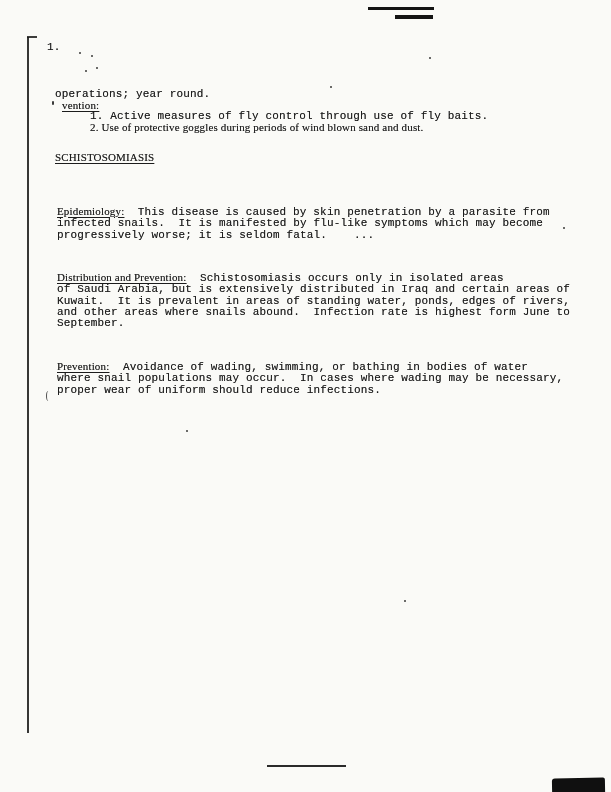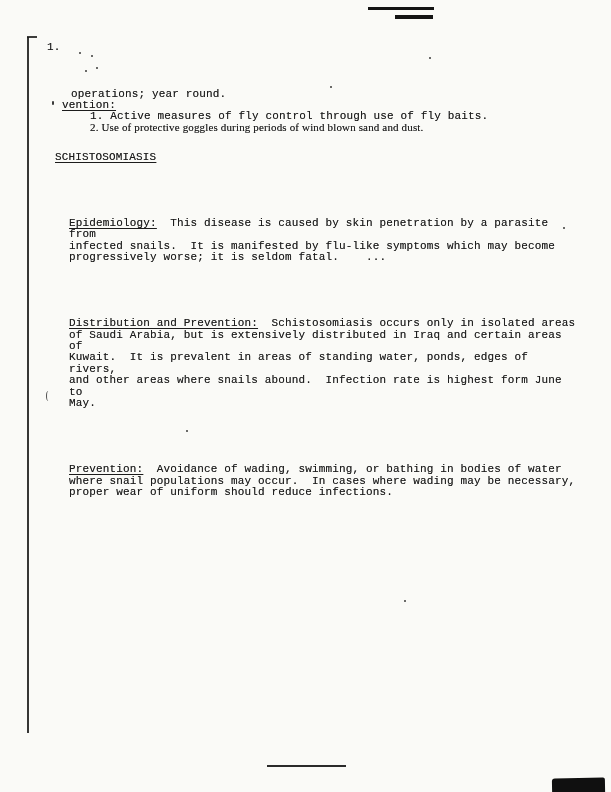--- a/index.html
+++ b/index.html
@@ -13,22 +13,22 @@
     color:#1c1c1c;
   }
   .txt {
     position:absolute;
     font-size:11px;
     line-height:11.4px;
     white-space:pre-wrap;
     letter-spacing:0.15px;
     text-shadow:0 0 0.4px rgba(20,20,20,0.55);
   }
-  .u { text-decoration:underline; text-underline-offset:2px; }
-  .entry { margin:16px; }
+  .u { text-decoration:underline; text-underline-offset:2px;font-family:Liberation Serif, serif; }
+  .entry { margin:4px; }
   
   .mark { position:absolute; background:#141414; }
   .speck { position:absolute; background:#3a3a3a; border-radius:50%; }
   .vline {
     position:absolute; left:27px; top:37px; width:2px; height:696px;
     background:#1a1a1a; opacity:0.88;
   }
   .vline-hook {
     position:absolute; left:27px; top:36px; width:10px; height:2px;
     background:#1a1a1a; opacity:0.85;
@@ -65,36 +65,36 @@
   <div class="speck" style="left:96px; top:67px; width:2px; height:2px;"></div>
   <div class="speck" style="left:85px; top:70px; width:2px; height:2px;"></div>
   <div class="speck" style="left:52px; top:101px; width:2px; height:4px; border-radius:1px;"></div>
   <div class="speck" style="left:330px; top:86px; width:2px; height:2px;"></div>
   <div class="speck" style="left:429px; top:57px; width:2px; height:2px;"></div>
   <div class="speck" style="left:563px; top:227px; width:2px; height:2px;"></div>
   <div class="speck" style="left:186px; top:430px; width:2px; height:2px;"></div>
   <div class="speck" style="left:404px; top:600px; width:2px; height:2px;"></div>
   <div class="paren-mark"></div>
 
-  <div class="txt" style="left:55px; top:89px;margin-left:16px;">operations; year round.</div>
+  <div class="txt" style="left:55px; top:89px;">operations; year round.</div>
   <div class="txt u" style="left:62px; top:100px;">vention:</div>
   <div class="txt" style="left:90px; top:111px;">1. Active measures of fly control through use of fly baits.</div>
   <div class="txt" style="left:90px; top:122px;font-family:Liberation Serif, serif;">2. Use of protective goggles during periods of wind blown sand and dust.</div>
 
   <div class="txt u" style="left:55px; top:152px;text-align:center;">SCHISTOSOMIASIS</div>
 
   <div class="txt" style="left:53px; top:179px; width:545px;">
     <div class="entry"><span class="u">Epidemiology:</span><span>  This disease is caused by skin penetration by a parasite from
 infected snails.  It is manifested by flu-like symptoms which may become
 progressively worse; it is seldom fatal.    ...</span></div>
     <div class="entry"><span class="u">Distribution and Prevention:</span><span>  Schistosomiasis occurs only in isolated areas
 of Saudi Arabia, but is extensively distributed in Iraq and certain areas of
 Kuwait.  It is prevalent in areas of standing water, ponds, edges of rivers,
 and other areas where snails abound.  Infection rate is highest form June to
-May.</span></div>
+September.</span></div>
     <div class="entry"><span class="u">Prevention:</span><span>  Avoidance of wading, swimming, or bathing in bodies of water
 where snail populations may occur.  In cases where wading may be necessary,
 proper wear of uniform should reduce infections.</span></div>
   </div>
 
   <div class="bottom-line"></div>
   <div class="blob"></div>
 
 </div>
 

